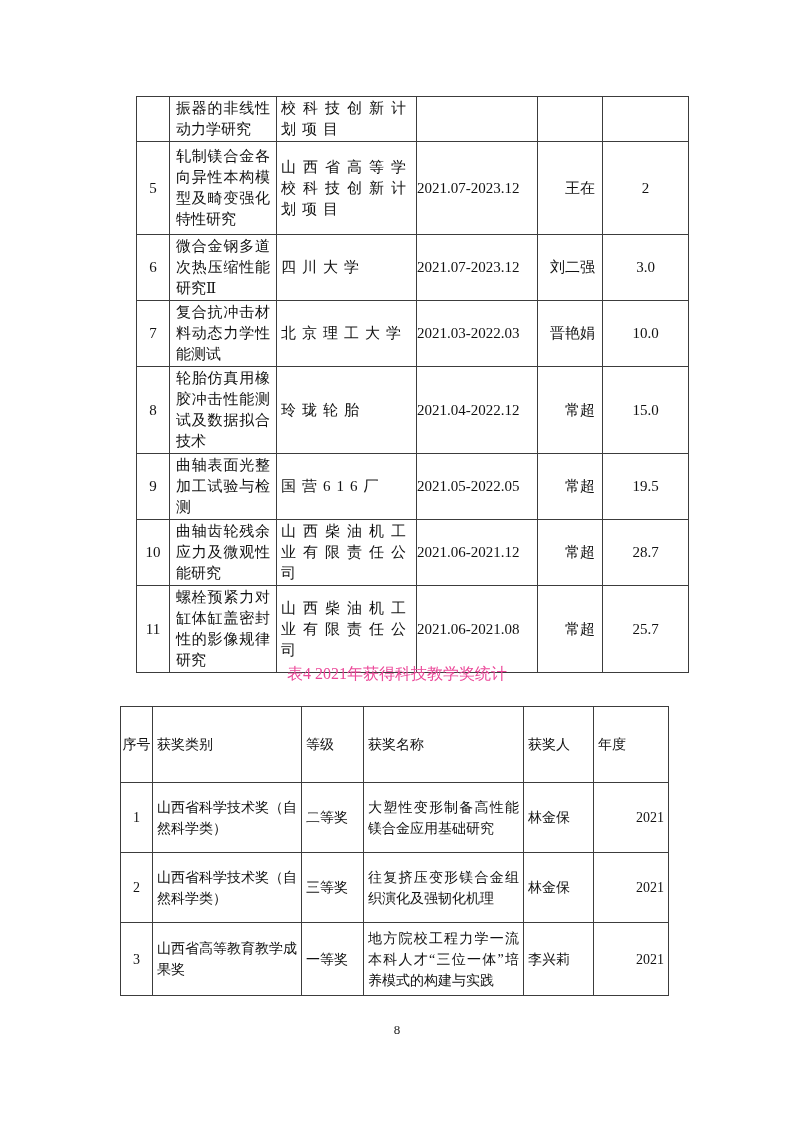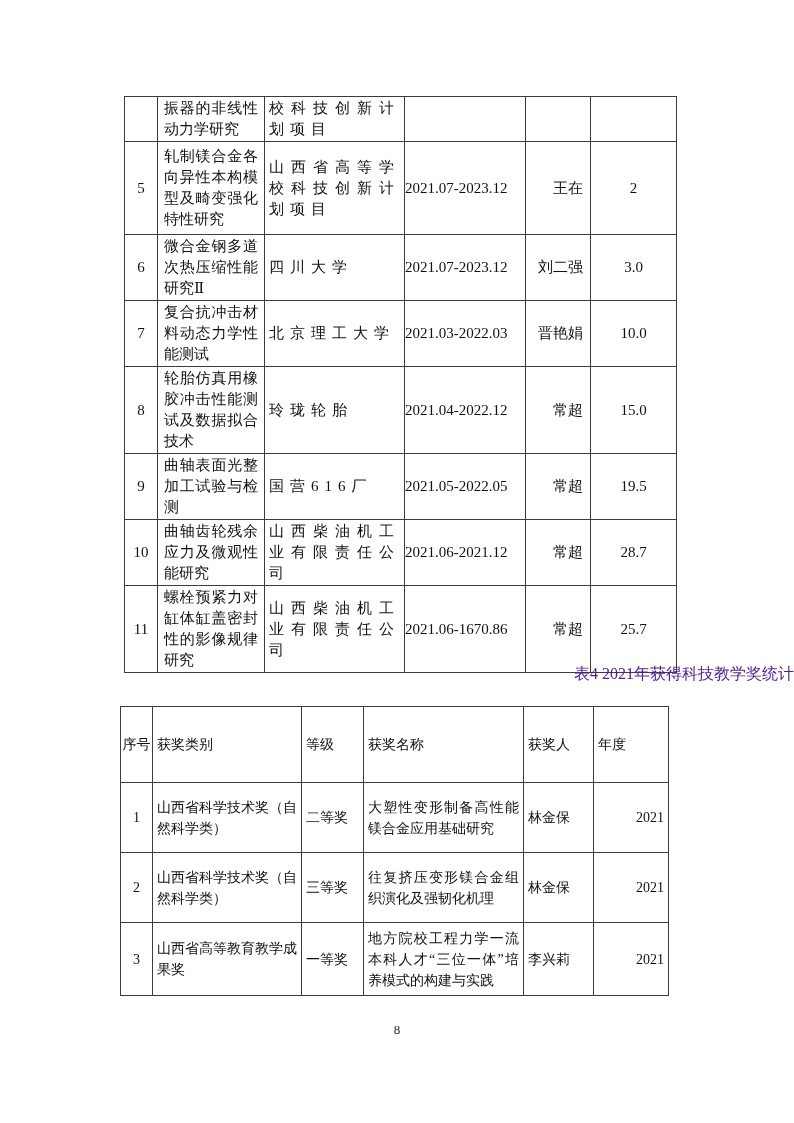--- a/index.html
+++ b/index.html
@@ -5,31 +5,31 @@
   html,body{margin:0;padding:0;}
   body{
     width:794px;height:1123px;background:#ffffff;position:relative;
     font-family:"Liberation Serif","DejaVu Serif",serif;color:#111;
     overflow:hidden;
   }
   .page{position:absolute;inset:0;}
   table{border-collapse:collapse;table-layout:fixed;position:absolute;background:#fff;}
   td,th{border:1px solid #3c3c3c;vertical-align:middle;font-weight:normal;overflow:hidden;}
   
-  #t1{left:124px;top:96px;width:552px;}
+  #t1{left:136px;top:96px;width:552px;}
   #t1 td{font-size:15px;line-height:21px;}
   #t1 .no{text-align:center;padding:1px 2px;}
   #t1 .proj{text-align:justify;text-justify:inter-ideograph;padding:1px 6px;}
   #t1 .org{text-align:justify;text-justify:inter-ideograph;letter-spacing:6px;padding:1px 4px;margin-top:24px;}
   #t1 .date{padding:1px 0;}
   #t1 .person{text-align:right;padding:1px 7px;}
   #t1 .amount{text-align:center;padding:1px 2px;}
   
-  .tbl-title{position:absolute;top:662px;left:0;width:100%;text-align:right;
-    font-size:16px;line-height:24px;color:#4c1d95;}
+  .tbl-title{position:absolute;top:662px;left:0;width:100%;text-align:center;
+    font-size:16px;line-height:24px;color:#ec4899;}
   
   #t2{left:120px;top:706px;width:548px;}
   #t2 td,#t2 th{font-size:14px;line-height:21px;}
   #t2 th{text-align:left;padding:1px 4px;}
   #t2 th.no{text-align:center;padding:1px 1px;}
   #t2 .no{text-align:center;padding:1px 2px;margin-left:16px;}
   #t2 .cat{text-align:justify;text-justify:inter-ideograph;padding:1px 4px;}
   #t2 .grade{text-align:left;padding:1px 4px;}
   #t2 .award{text-align:justify;text-justify:inter-ideograph;padding:1px 4px;}
   #t2 .winner{text-align:left;padding:1px 4px;}
@@ -106,21 +106,21 @@
         <td class="proj">曲轴齿轮残余应力及微观性能研究</td>
         <td class="org">山西柴油机工业有限责任公司</td>
         <td class="date">2021.06-2021.12</td>
         <td class="person">常超</td>
         <td class="amount">28.7</td>
       </tr>
       <tr style="height:85px">
         <td class="no">11</td>
         <td class="proj">螺栓预紧力对缸体缸盖密封性的影像规律研究</td>
         <td class="org">山西柴油机工业有限责任公司</td>
-        <td class="date">2021.06-1670.86</td>
+        <td class="date">2021.06-2021.08</td>
         <td class="person">常超</td>
         <td class="amount">25.7</td>
       </tr>
     </tbody>
   </table>
 
   <div class="tbl-title">表4 2021年获得科技教学奖统计</div>
 
   <table id="t2">
     <colgroup>

